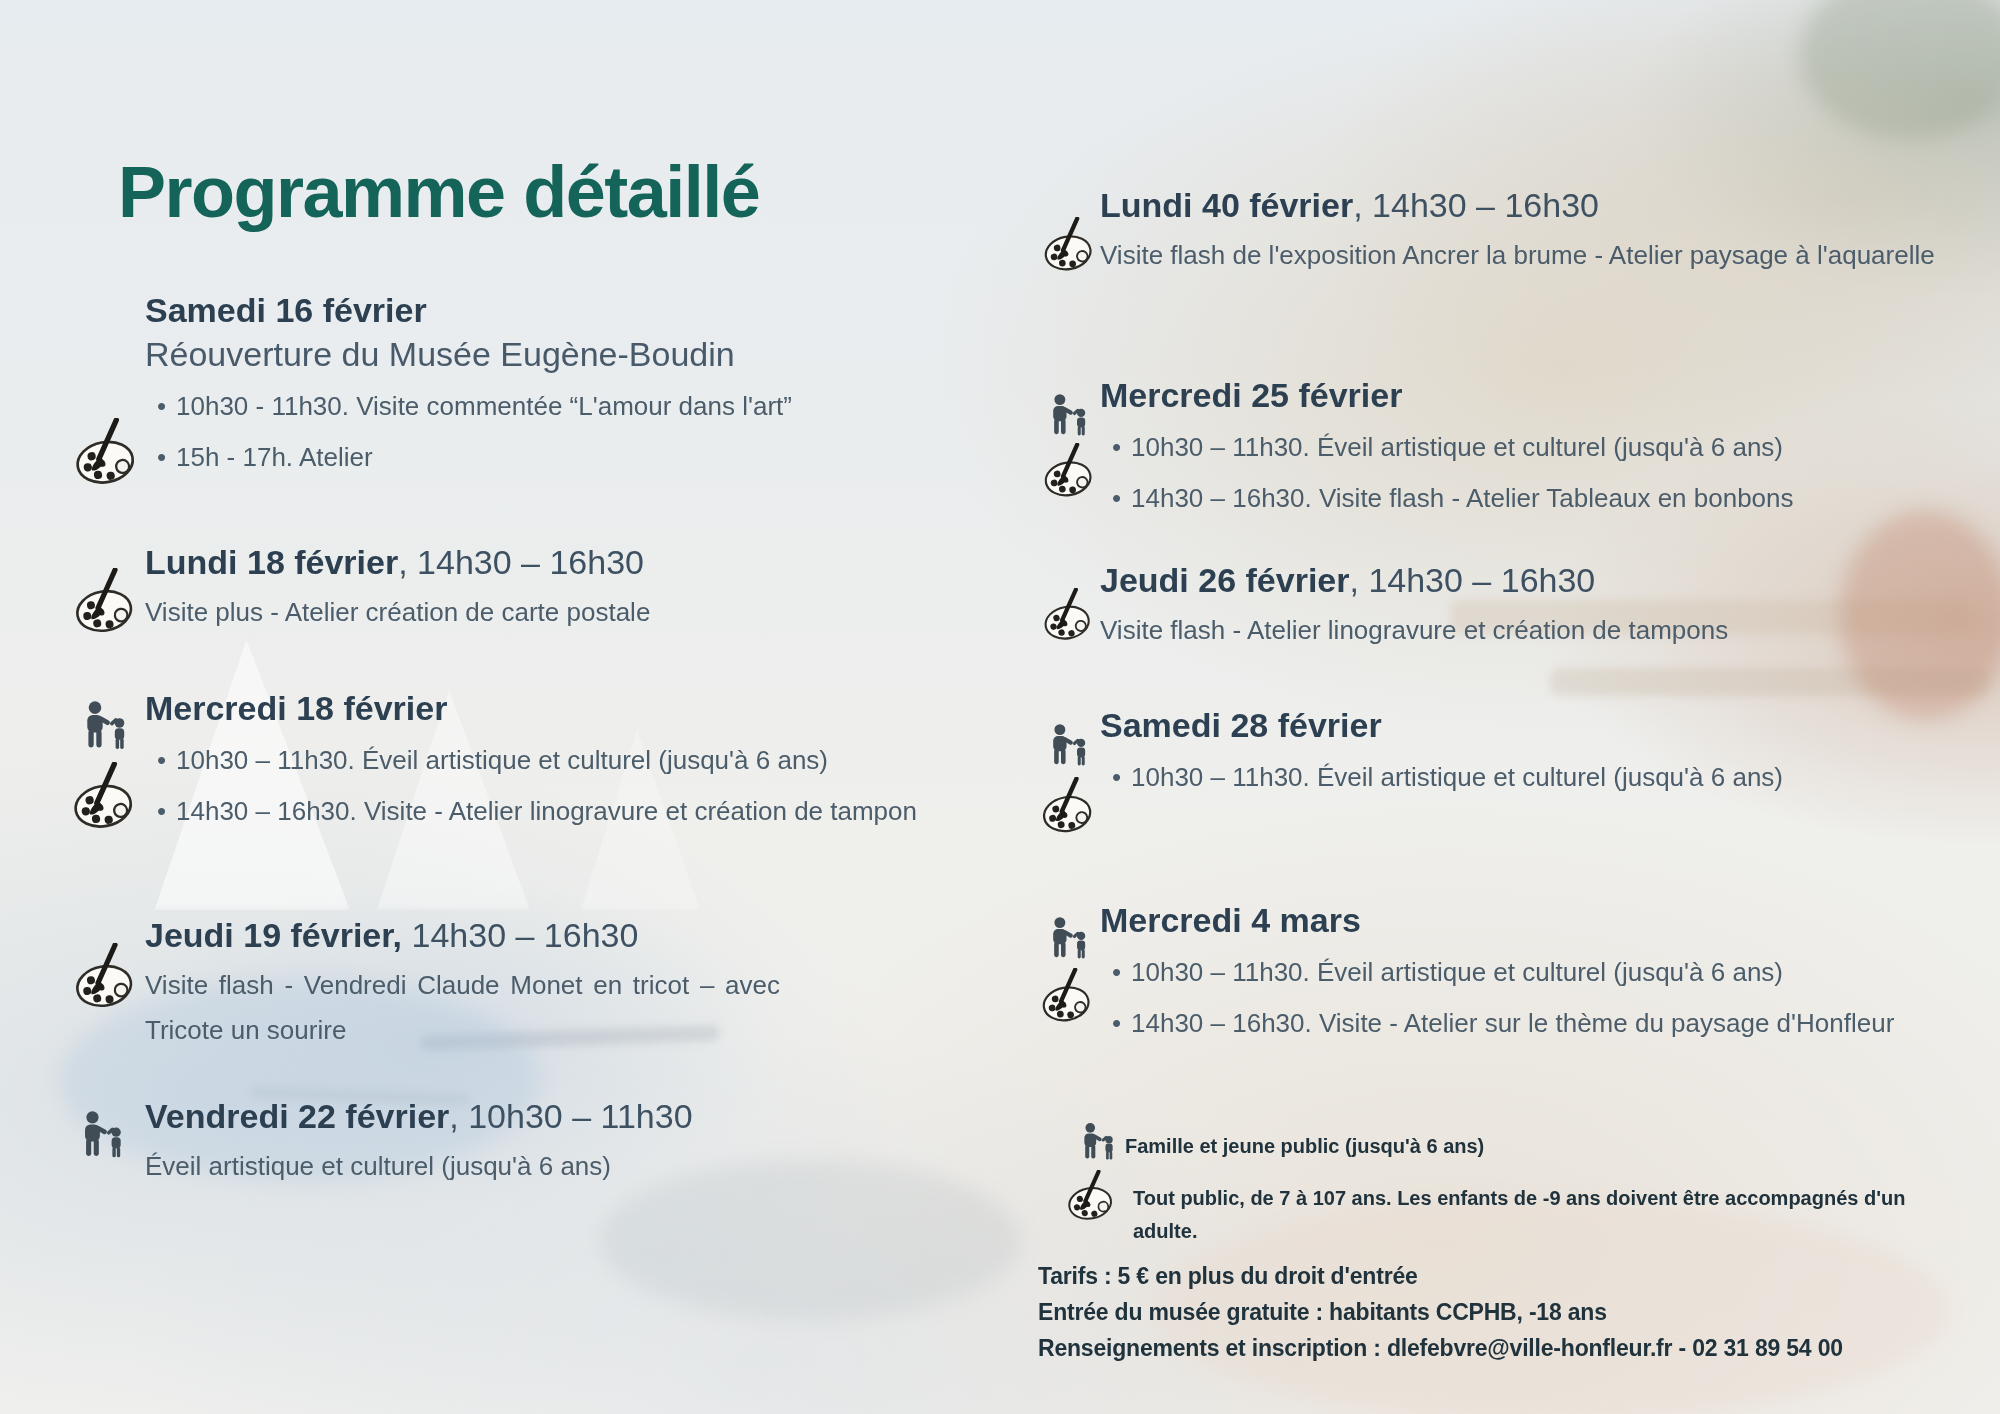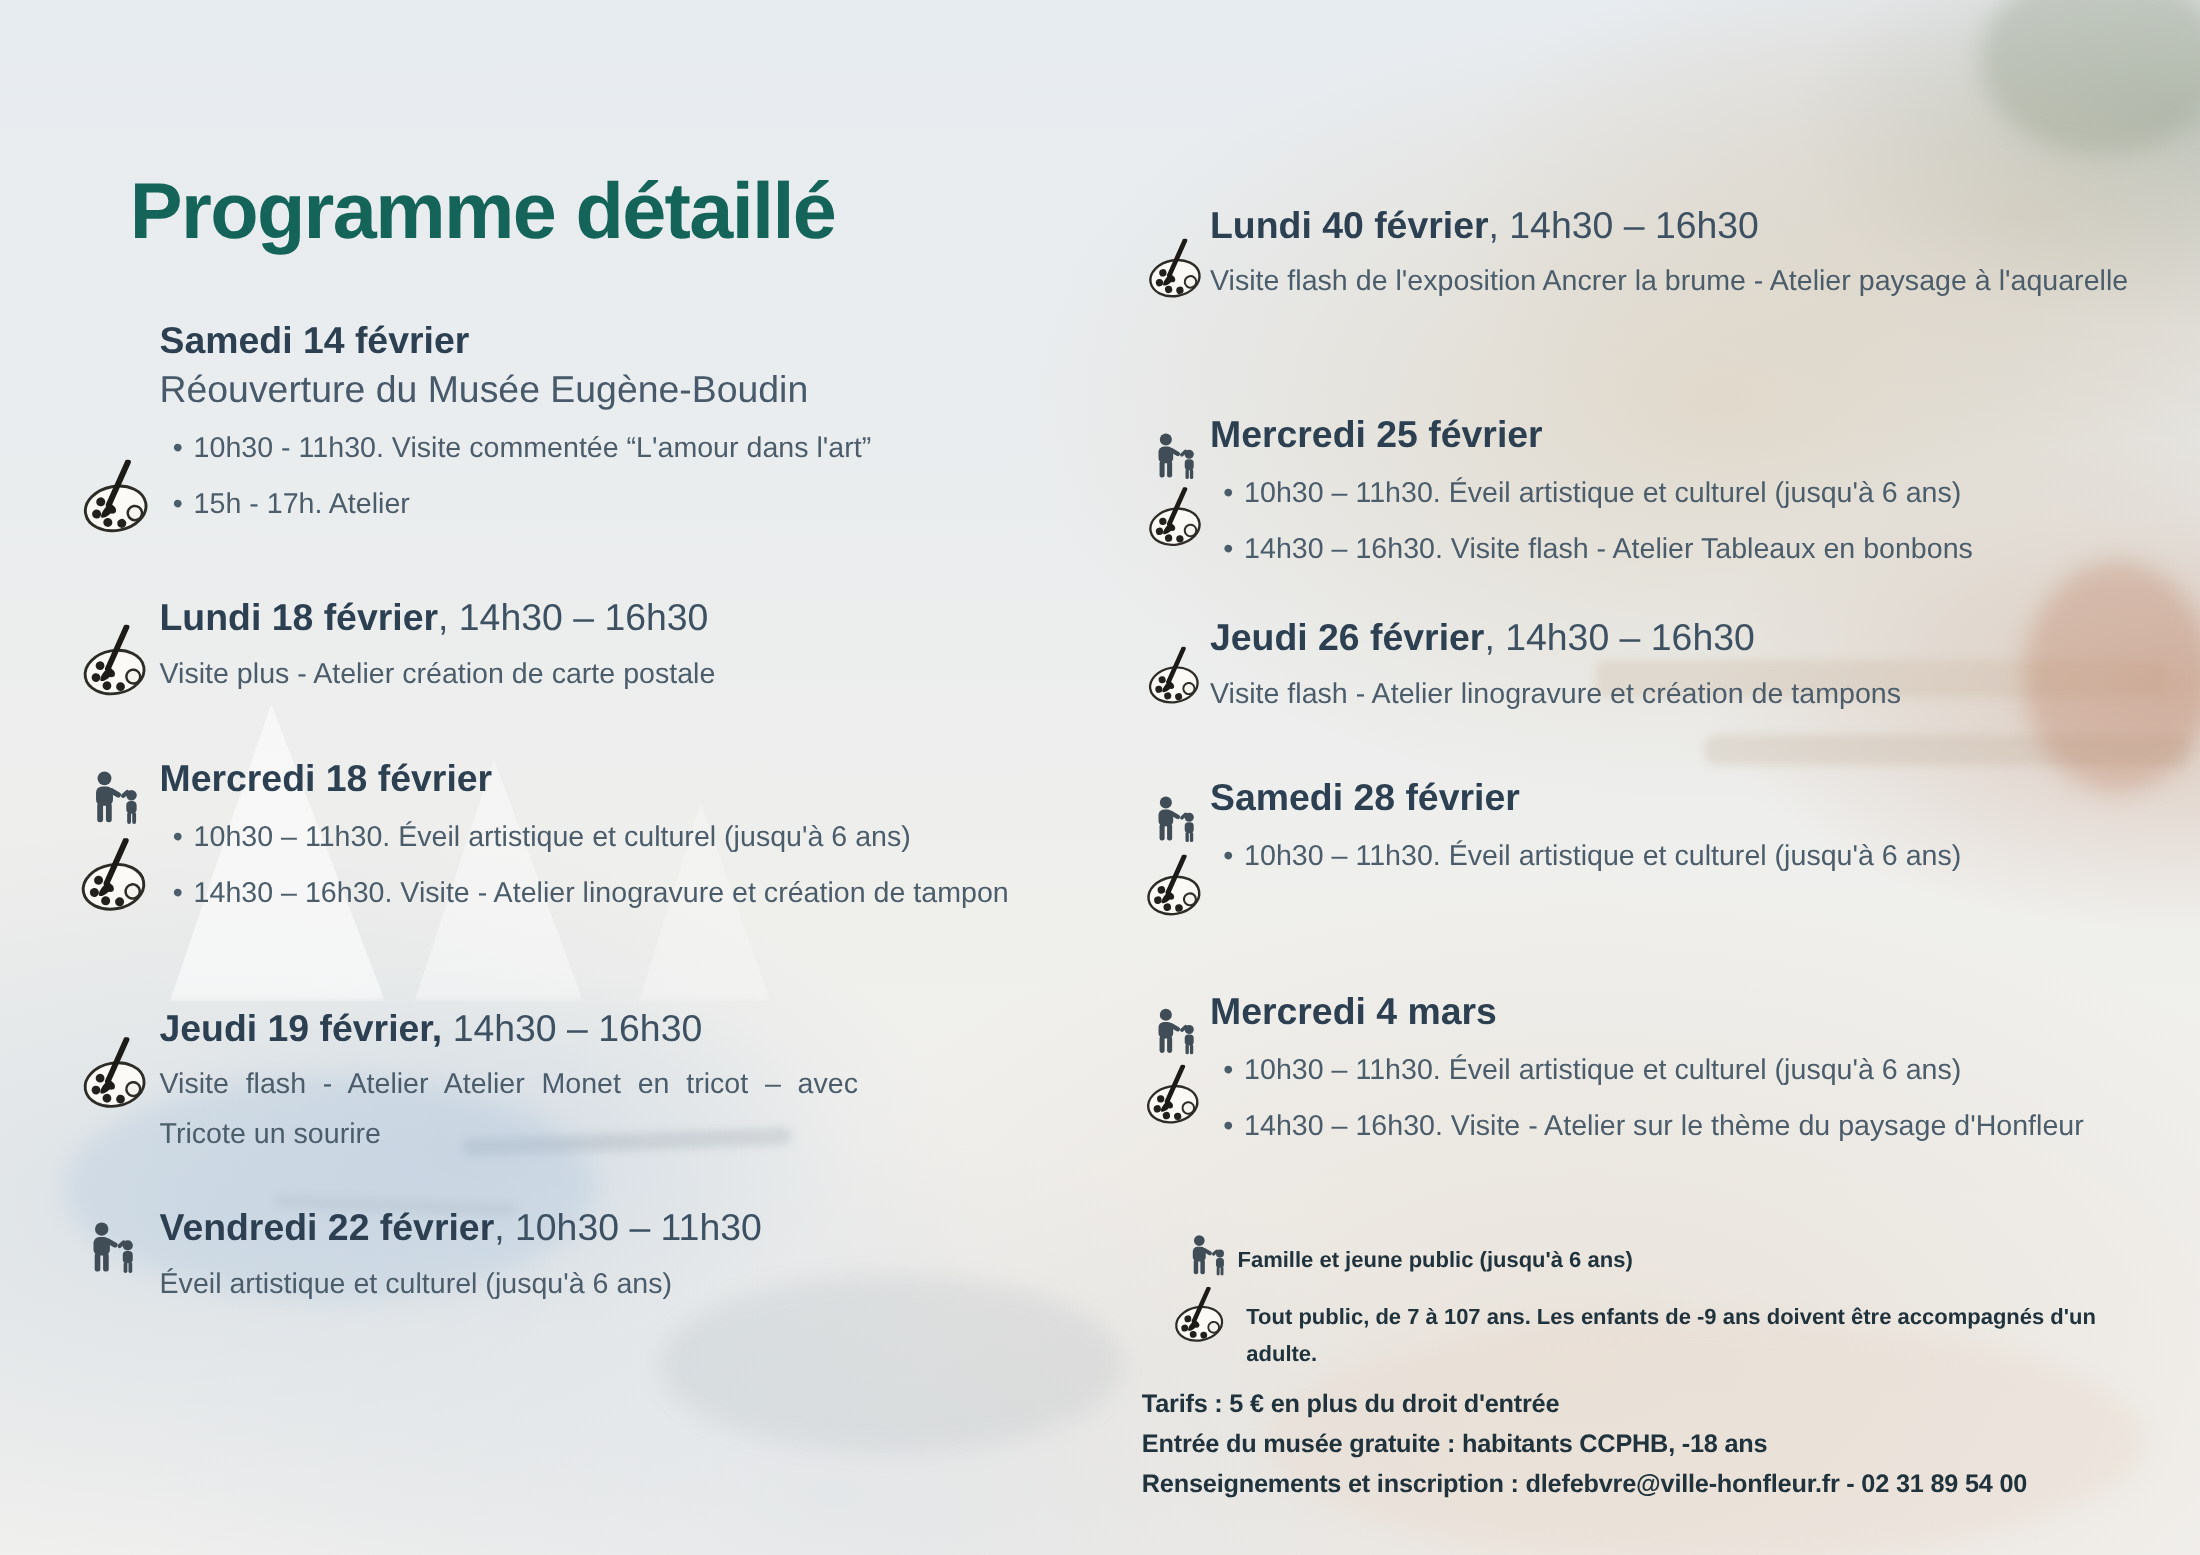--- a/index.html
+++ b/index.html
@@ -89,21 +89,21 @@
         <rect x="36.6" y="38.5" width="3.5" height="10.5" rx="1.7"></rect>
         <rect x="41.2" y="38.5" width="3.5" height="10.5" rx="1.7"></rect>
         <rect x="32.5" y="22.5" width="9" height="3.8" rx="1.9" transform="rotate(-42 32.5 26)"></rect>
       </g>
     </defs>
   </svg>
 
   <h1 class="title">Programme détaillé</h1>
 
   <section class="ev" style="left:145px;top:288px;width:790px;">
-    <div class="ev-head"><span>Samedi 14 février</span><span class="time"></span></div>
+    <div class="ev-head"><span>Samedi 16 février</span><span class="time"></span></div>
     <div class="ev-sub">Réouverture du Musée Eugène-Boudin</div>
     <ul class="ev-list">
       <li>10h30 - 11h30. Visite commentée “L'amour dans l'art”</li>
       <li>15h - 17h. Atelier</li>
     </ul>
     <svg class="icon" style="left:-77px;top:130px;" width="74" height="74" viewBox="0 0 72 72">
         <use href="#ic-palette"></use>
       </svg>
   </section>
 
@@ -124,21 +124,21 @@
     <svg class="icon" style="left:-66px;top:14px;" width="60" height="60" viewBox="0 0 60 60">
         <use href="#ic-family"></use>
       </svg>
     <svg class="icon" style="left:-79px;top:76px;" width="74" height="74" viewBox="0 0 72 72">
         <use href="#ic-palette"></use>
       </svg>
   </section>
 
   <section class="ev" style="left:145px;top:913px;width:635px;">
     <div class="ev-head"><span>Jeudi 19 février,</span><span class="time"> 14h30 – 16h30</span></div>
-    <div class="ev-body j">Visite flash - Atelier Atelier Monet en tricot – avec Tricote un sourire</div>
+    <div class="ev-body j">Visite flash - Vendredi Claude Monet en tricot – avec Tricote un sourire</div>
     <svg class="icon" style="left:-77px;top:30px;" width="72" height="72" viewBox="0 0 72 72">
         <use href="#ic-palette"></use>
       </svg>
   </section>
 
   <section class="ev" style="left:145px;top:1094px;width:790px;">
     <div class="ev-head"><span>Vendredi 22 février</span><span class="time">, 10h30 – 11h30</span></div>
     <div class="ev-body">Éveil artistique et culturel (jusqu'à 6 ans)</div>
     <svg class="icon" style="left:-68px;top:16px;" width="58" height="58" viewBox="0 0 60 60">
         <use href="#ic-family"></use>

